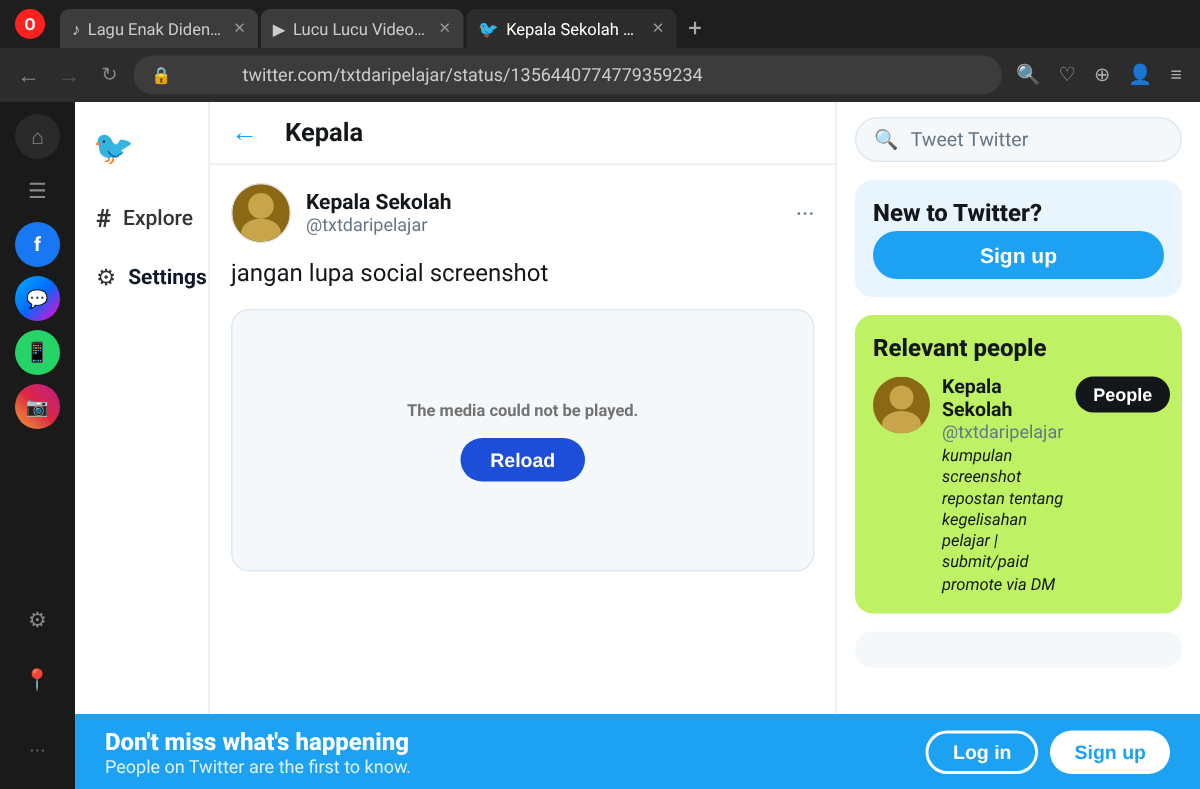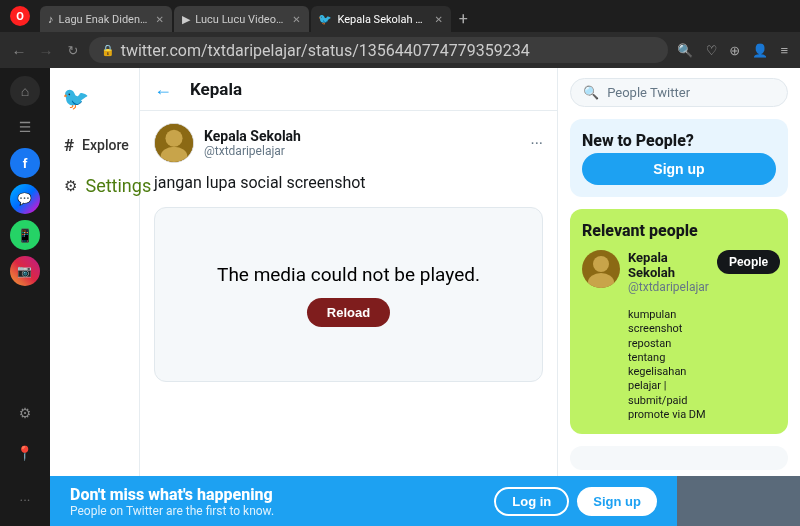--- a/index.html
+++ b/index.html
@@ -40,21 +40,21 @@
   <div style="color:#aaa; font-size:16px; padding:0 6px; cursor:pointer; margin-bottom:4px;">+</div>
 </div>
 
 <div style="background:#2c2c2c; height:36px; display:flex; align-items:center; padding:0 8px; gap:5px;">
   <div style="width:22px; height:22px; display:flex; align-items:center; justify-content:center; color:#888; font-size:15px; cursor:pointer; border-radius:50%;">←</div>
   <div style="width:22px; height:22px; display:flex; align-items:center; justify-content:center; color:#555; font-size:15px; cursor:pointer; border-radius:50%;">→</div>
   <div style="width:22px; height:22px; display:flex; align-items:center; justify-content:center; color:#888; font-size:13px; cursor:pointer; border-radius:50%;">↻</div>
 
   <div style="flex:1; height:26px; background:#3c3c3c; border-radius:13px; display:flex; align-items:center; padding:0 12px; gap:6px;">
     <span style="color:#aaa; font-size:11px;">🔒</span>
-    <span style="font-size:16px; color:#ccc;">twitter.com/txtdaripelajar/status/1356440774779359234</span>
+    <span style="font-size:12px; color:#ccc;margin-left:41px;">twitter.com/txtdaripelajar/status/1356440774779359234</span>
   </div>
 
   <div style="display:flex; gap:4px; align-items:center;">
     <span style="color:#aaa; font-size:13px; padding:2px 4px; cursor:pointer;">🔍</span>
     <span style="color:#aaa; font-size:13px; padding:2px 4px; cursor:pointer;">♡</span>
     <span style="color:#aaa; font-size:13px; padding:2px 4px; cursor:pointer;">⊕</span>
     <span style="color:#aaa; font-size:13px; padding:2px 4px; cursor:pointer;">👤</span>
     <span style="color:#aaa; font-size:13px; padding:2px 4px; cursor:pointer;">≡</span>
   </div>
 </div>
@@ -76,21 +76,21 @@
   <div style="width:90px; border-right:1px solid #e6ecf0; padding:10px 6px; display:flex; flex-direction:column; align-items:flex-start;">
     <div style="color:#1da1f2; font-size:22px; padding:8px 6px; margin-bottom:6px;">🐦</div>
 
     <div style="display:flex; align-items:center; gap:8px; padding:8px; cursor:pointer; border-radius:20px; width:100%; margin:2px 0;">
       <span style="font-size:17px; color:#333; font-weight:700;">#</span>
       <span style="font-size:14px; color:#333; font-weight:500;">Explore</span>
     </div>
 
     <div style="display:flex; align-items:center; gap:8px; padding:8px; cursor:pointer; border-radius:20px; width:100%; margin:2px 0;">
       <span style="font-size:15px; color:#333;">⚙</span>
-      <span style="font-size:18px; color:#4d7c0f; font-weight:400;">Settings</span>
+      <span style="font-size:14px; color:#0f172a; font-weight:700;">Settings</span>
     </div>
   </div>
 
   <div style="flex:1; overflow-y:auto; border-right:1px solid #e6ecf0;">
     <div style="display:flex; align-items:center; padding:10px 14px; border-bottom:1px solid #e6ecf0; gap:18px;">
       <span style="color:#1da1f2; cursor:pointer; font-size:18px;">←</span>
       <span style="font-size:17px; font-weight:700; color:#14171a;">Kepala</span>
     </div>
 
     <div style="padding:12px 14px;">
@@ -105,52 +105,52 @@
         <div style="flex:1;">
           <div style="font-size:14px; font-weight:700; color:#14171a;">Kepala Sekolah</div>
           <div style="font-size:12px; color:#657786;">@txtdaripelajar</div>
         </div>
         <span style="color:#657786; font-size:16px; cursor:pointer;">···</span>
       </div>
 
       <div style="font-size:16px; color:#14171a; margin-bottom:12px; line-height:1.5;">jangan lupa social screenshot</div>
 
       <div style="background:#f5f8fa; border:1px solid #e1e8ed; border-radius:12px; height:175px; display:flex; flex-direction:column; align-items:center; justify-content:center; gap:12px;">
-        <span style="font-size:19px; color:#000000;">The media could not be played.</span>
-        <button style="background:#7f1d1d; color:white; border:none; border-radius:20px; padding:7px 20px; font-size:13px; cursor:pointer; font-weight:600;">Reload</button>
+        <span style="font-size:11px; color:#737373;font-weight:bold;">The media could not be played.</span>
+        <button style="background:#1d4ed8; color:white; border:none; border-radius:20px; padding:7px 20px; font-size:13px; cursor:pointer; font-weight:600;">Reload</button>
       </div>
     </div>
   </div>
 
   <div style="width:242px; padding:10px 12px; overflow-y:auto; background:#fff;">
 
     <div style="display:flex; align-items:center; background:#f5f8fa; border-radius:20px; padding:6px 12px; gap:8px; margin-bottom:12px; border:1px solid #e1e8ed;">
       <span style="color:#657786; font-size:13px;">🔍</span>
-      <span style="font-size:13px; color:#657786;">People Twitter</span>
+      <span style="font-size:13px; color:#657786;">Tweet Twitter</span>
     </div>
 
     <div style="background:#e8f5fe; border-radius:12px; padding:12px; margin-bottom:12px;">
-      <div style="font-size:16px; font-weight:800; color:#14171a; margin-bottom:3px;">New to People?</div>
+      <div style="font-size:16px; font-weight:800; color:#14171a; margin-bottom:3px;">New to Twitter?</div>
       <button style="width:100%; background:#1da1f2; color:white; border:none; border-radius:20px; padding:8px; font-size:14px; font-weight:700; cursor:pointer;">Sign up</button>
     </div>
 
     <div style="background:#bef264; border-radius:12px; padding:12px; margin-bottom:12px;">
       <div style="font-size:16px; font-weight:800; color:#14171a; margin-bottom:10px;">Relevant people</div>
       <div style="display:flex; align-items:flex-start; gap:8px;">
         <div style="width:38px; height:38px; border-radius:50%; overflow:hidden; flex-shrink:0;">
           <svg width="38" height="38" viewBox="0 0 38 38">
             <rect width="38" height="38" fill="#8B6914"></rect>
             <circle cx="19" cy="14" r="8" fill="#c8a44a"></circle>
             <ellipse cx="19" cy="32" rx="13" ry="9" fill="#c8a44a"></ellipse>
           </svg>
         </div>
         <div style="flex:1;">
           <div style="font-size:13px; font-weight:700; color:#14171a;">Kepala Sekolah</div>
           <div style="font-size:12px; color:#657786;">@txtdaripelajar</div>
-          <div style="font-size:11px; color:#14171a; margin-top:14px; line-height:1.3;">kumpulan screenshot repostan tentang kegelisahan pelajar | submit/paid promote via DM</div>
+          <div style="font-size:11px; color:#14171a; margin-top:2px; line-height:1.3;font-style:italic;">kumpulan screenshot repostan tentang kegelisahan pelajar | submit/paid promote via DM</div>
         </div>
         <button style="background:#14171a; color:white; border:none; border-radius:20px; padding:5px 12px; font-size:12px; font-weight:700; cursor:pointer; white-space:nowrap; flex-shrink:0;">People</button>
       </div>
     </div>
 
     <div style="background:#f5f8fa; border-radius:12px; padding:12px;">
       
 
       
       
@@ -161,21 +161,21 @@
       
       
 
       
       
     </div>
 
   </div>
 </div>
 
-<div style="position:absolute; bottom:0; left:50px; width:627px; height:50px; background:#1da1f2; display:flex; align-items:center; padding:0 20px; justify-content:space-between; z-index:20;">
+<div style="position:absolute; bottom:0; left:50px; width:750px; height:50px; background:#1da1f2; display:flex; align-items:center; padding:0 20px; justify-content:space-between; z-index:20;">
   <div>
     <div style="font-size:16px; font-weight:800; color:white;">Don't miss what's happening</div>
     <div style="font-size:12px; color:rgba(255,255,255,0.85);">People on Twitter are the first to know.</div>
   </div>
   <div style="display:flex; gap:8px;">
     <button style="background:transparent; color:white; border:2px solid white; border-radius:20px; padding:5px 16px; font-size:13px; font-weight:700; cursor:pointer;">Log in</button>
     <button style="background:white; color:#1da1f2; border:none; border-radius:20px; padding:5px 16px; font-size:13px; font-weight:700; cursor:pointer;">Sign up</button>
   </div>
 </div>
 

